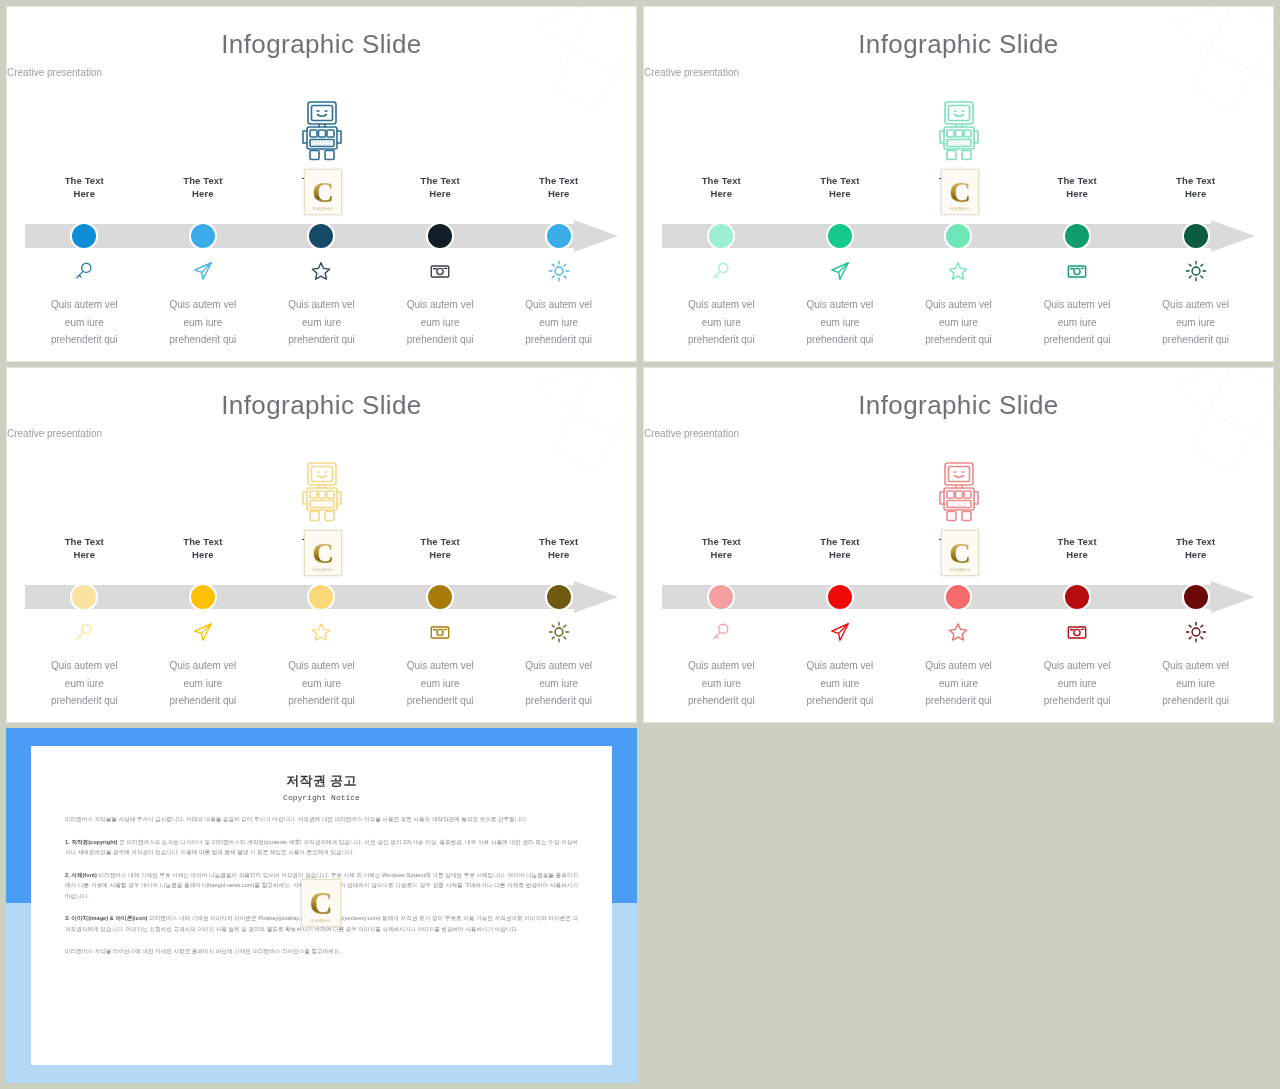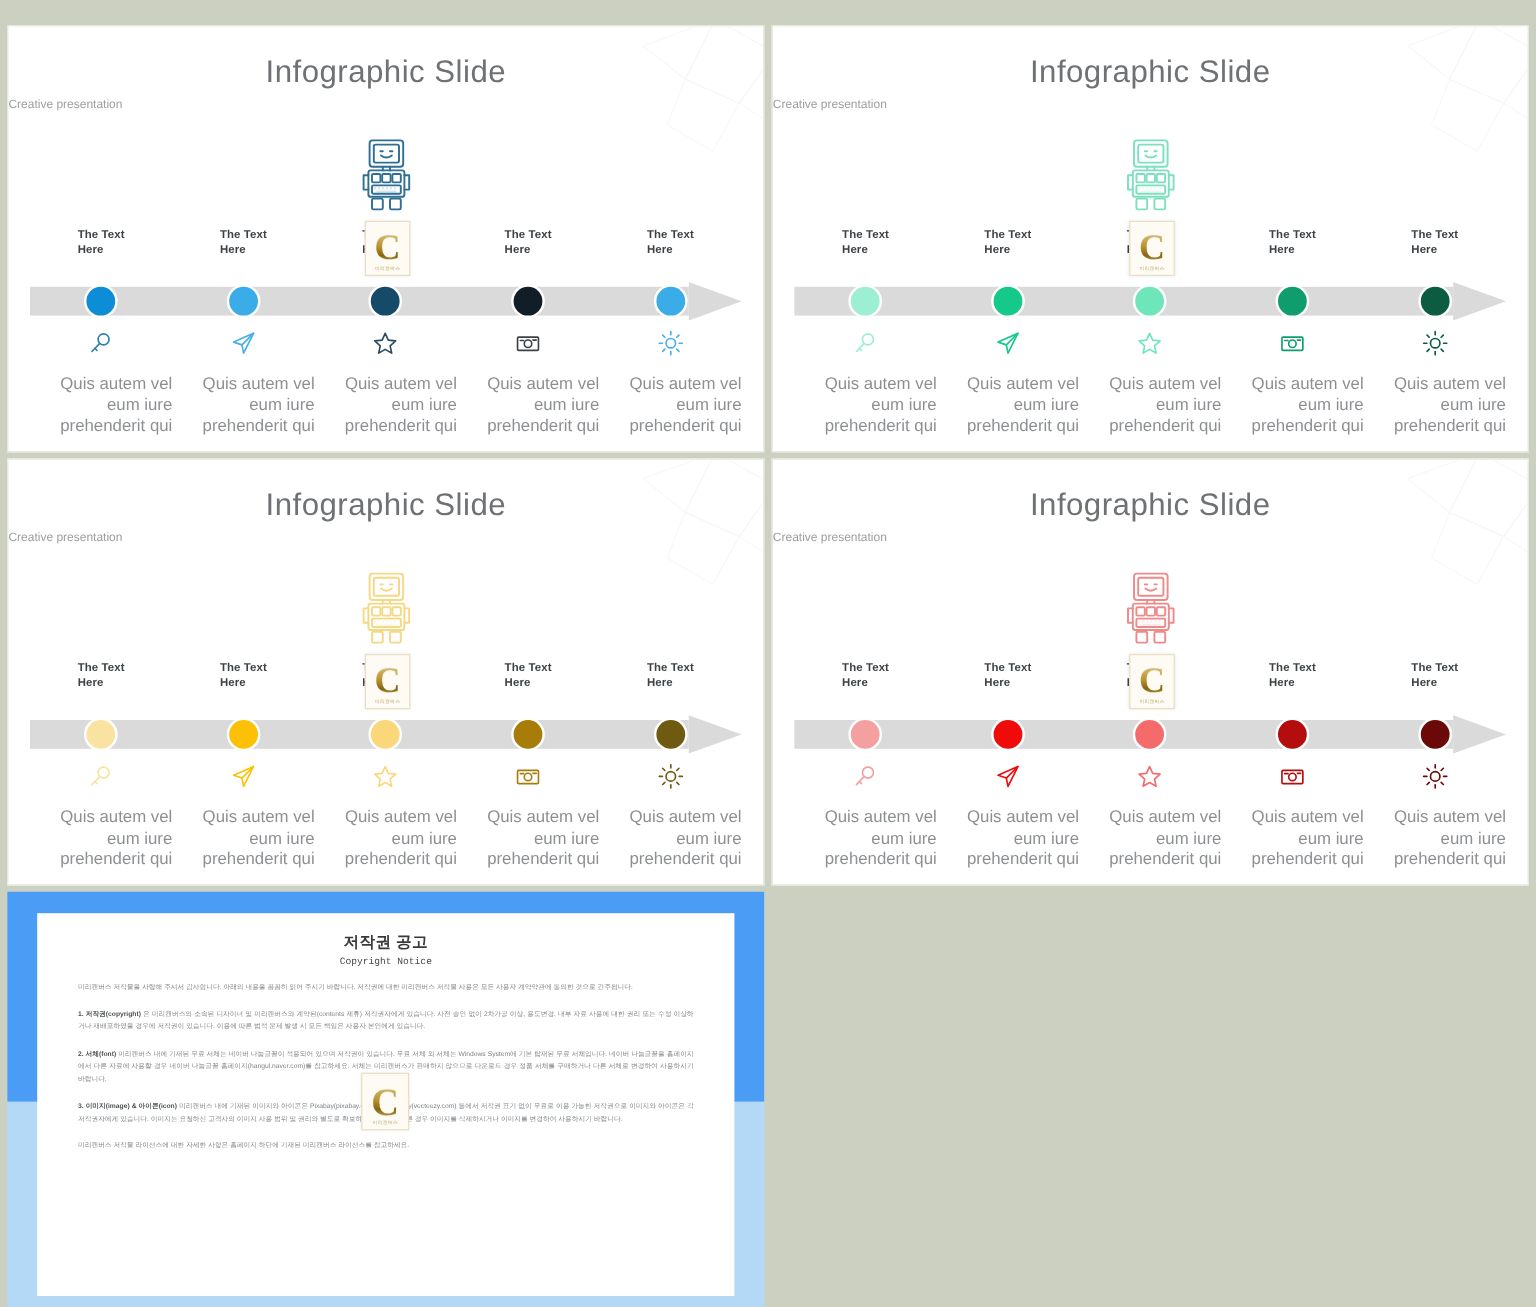--- a/index.html
+++ b/index.html
@@ -2,21 +2,21 @@
 <html><head>
 <meta charset="utf-8">
 <style>
   html,body{margin:0;padding:0;}
   body{
     width:1280px;height:1089px;
     background:#ccd0c0;
     font-family:"Liberation Sans", sans-serif;
     overflow:hidden;
   }
-  .canvas{position:relative;width:1280px;height:800px;margin-top:15px;}
+  .canvas{position:relative;width:1280px;height:800px;}
 
   
   .slide{
     position:absolute;
     background:#ffffff;
     overflow:hidden;
     border:1px solid #e3e4da;
     box-sizing:border-box;
   }
   .slide.s1{left:6px;  top:6px;   width:631px; height:356px;}
@@ -46,21 +46,21 @@
   .robot{position:absolute;left:50%;top:93px;transform:translateX(-50%);}
 
   
   .cols{
     position:absolute;left:18px;right:18px;top:168px;
     display:flex;
   }
   .col{flex:1;display:flex;flex-direction:column;align-items:center;}
   .col-head{
     font-size:9.5px;font-weight:bold;color:#3c4246;
-    text-align:left;line-height:12.5px;letter-spacing:.1px;
+    text-align:center;line-height:12.5px;letter-spacing:.1px;
   }
 
   
   .bar-wrap{position:absolute;left:18px;right:18px;top:213px;height:32px;}
   .bar{
     position:absolute;left:0;top:4px;height:24px;right:44px;
     background:#dadada;
   }
   .bar-tip{
     position:absolute;right:0;top:0;width:0;height:0;
@@ -79,21 +79,21 @@
   .icons{
     position:absolute;left:18px;right:18px;top:253px;
     display:flex;
   }
   .icon-cell{flex:1;display:flex;justify-content:center;}
   .bodies{
     position:absolute;left:18px;right:18px;top:289px;
     display:flex;
   }
   .body-cell{
-    flex:1;text-align:right;font-size:14px;color:#8d9093;line-height:17.5px;
+    flex:1;text-align:center;font-size:10px;color:#8d9093;line-height:17.5px;
   }
 
   
   .cmark{
     position:absolute;width:36px;height:44px;
     background:#fdfbf3;border:1px solid #e8dfc4;
     box-shadow:0 0 3px rgba(0,0,0,.12);
     display:flex;align-items:center;justify-content:center;
     z-index:40;pointer-events:none;
   }
@@ -110,21 +110,21 @@
   }
 
   
   .doc-outer{
     position:absolute;left:6px;top:728px;width:631px;height:355px;
     background:#b3d9f7;overflow:hidden;box-sizing:border-box;
   }
   .doc-top-band{position:absolute;left:0;top:0;width:631px;height:175px;background:#4a9cf5;}
   .doc-page{
     position:absolute;left:25px;top:18px;width:581px;height:319px;
-    background:#ffffff;box-sizing:border-box;padding:15px 34px;
+    background:#ffffff;box-sizing:border-box;padding:26px 34px;
   }
   .doc-title-ko{
     text-align:center;font-size:13px;font-weight:bold;color:#3a3a3a;
     letter-spacing:.3px;
   }
   .doc-title-en{
     text-align:center;font-size:8px;color:#4a4a4a;margin-top:3px;font-family:Liberation Mono, monospace;
   }
   .doc-p{
     margin-top:12px;font-size:5.6px;line-height:10.5px;color:#7e8387;

